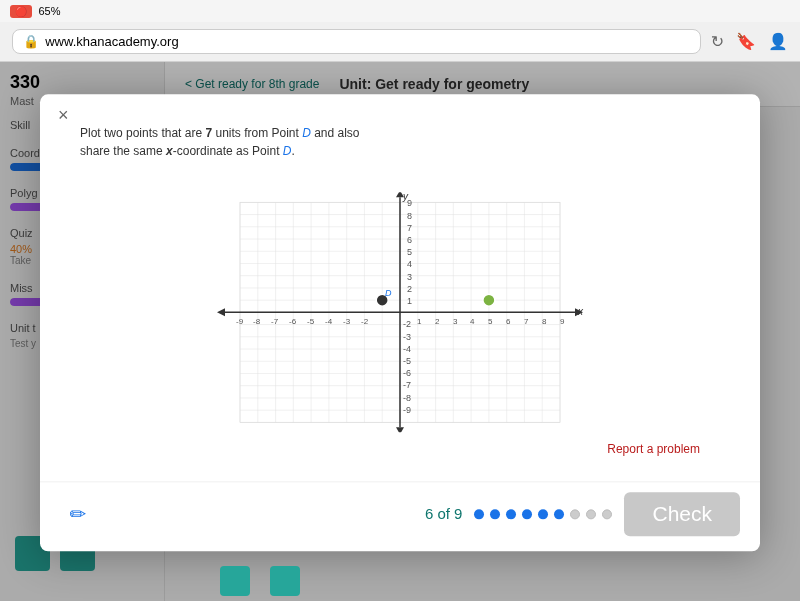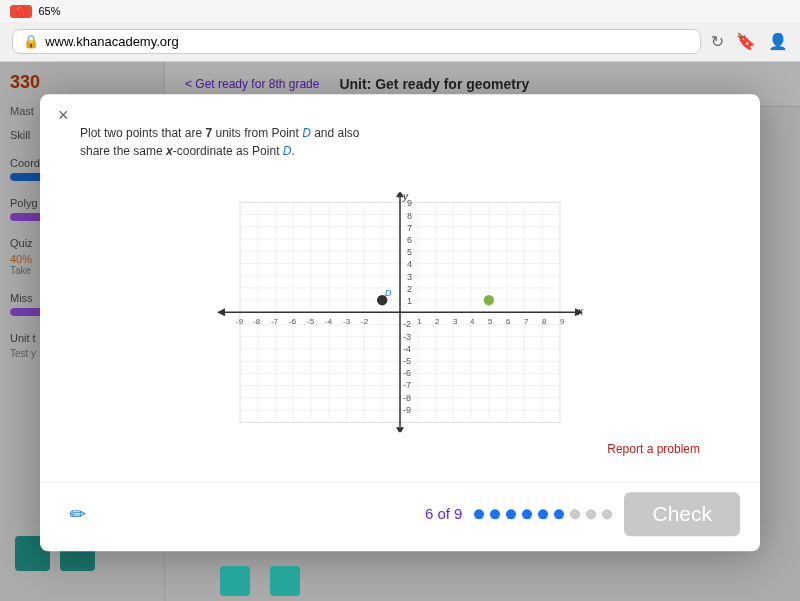--- a/index.html
+++ b/index.html
@@ -182,21 +182,21 @@
     }
 
     .progress-section {
       display: flex;
       align-items: center;
       gap: 12px;
     }
 
     .progress-text {
       font-size: 15px;
-      color: #6d28d9;
+      color: #0f766e;
     }
 
     .progress-dots {
       display: flex;
       gap: 6px;
       align-items: center;
     }
 
     .dot {
       width: 10px;
@@ -257,21 +257,21 @@
   <div class="browser-icons">
     <span>↻</span>
     <span>🔖</span>
     <span>👤</span>
   </div>
 </div>
 
 <div class="bg-page">
 
   <div class="bg-sidebar">
-    <div style="font-size:18px;font-weight:bold;color:#c2410c;margin-bottom:12px">330</div>
+    <div style="font-size:18px;font-weight:bold;color:#000000;margin-bottom:2px">330</div>
     <div style="font-size:11px;color:#666;margin-bottom:12px">Mast</div>
 
     <div class="bg-skill-item">
       <div class="bg-skill-title">Skill</div>
     </div>
     <div class="bg-skill-item">
       <div class="bg-skill-title">Coord</div>
       <div class="bg-skill-bar">
           <div class="bg-skill-bar-fill" style="width:60%;background:#1a73e8"></div>
         </div>
@@ -298,21 +298,21 @@
       <div style="font-size:10px;color:#888">Test y</div>
     </div>
 
     <div style="position:absolute;bottom:30px;left:15px;display:flex;gap:10px">
       <div style="width:35px;height:35px;background:#26a69a;border-radius:4px"></div>
       <div style="width:35px;height:35px;background:#26a69a;border-radius:4px"></div>
     </div>
   </div>
 
   <div class="bg-header">
-    <span style="font-size:12px;color:#6d28d9;margin-right:20px">&lt; Get ready for 8th grade</span>
+    <span style="font-size:12px;color:#0f766e;margin-right:20px">&lt; Get ready for 8th grade</span>
     <span style="font-size:14px;font-weight:700;color:#333">Unit: Get ready for geometry</span>
   </div>
 
   <div class="overlay"></div>
 
   <div class="modal">
     <button class="modal-close">×</button>
 
     <div class="modal-body">
 

